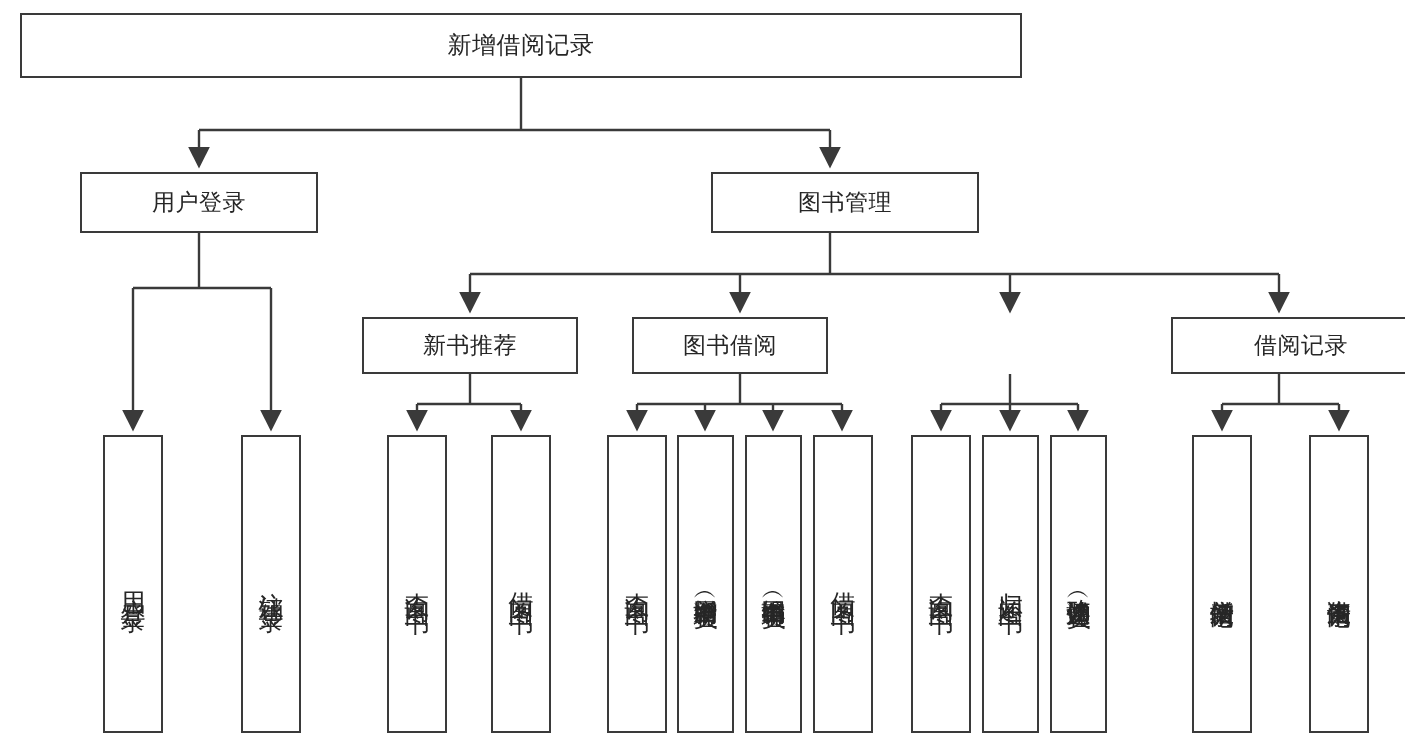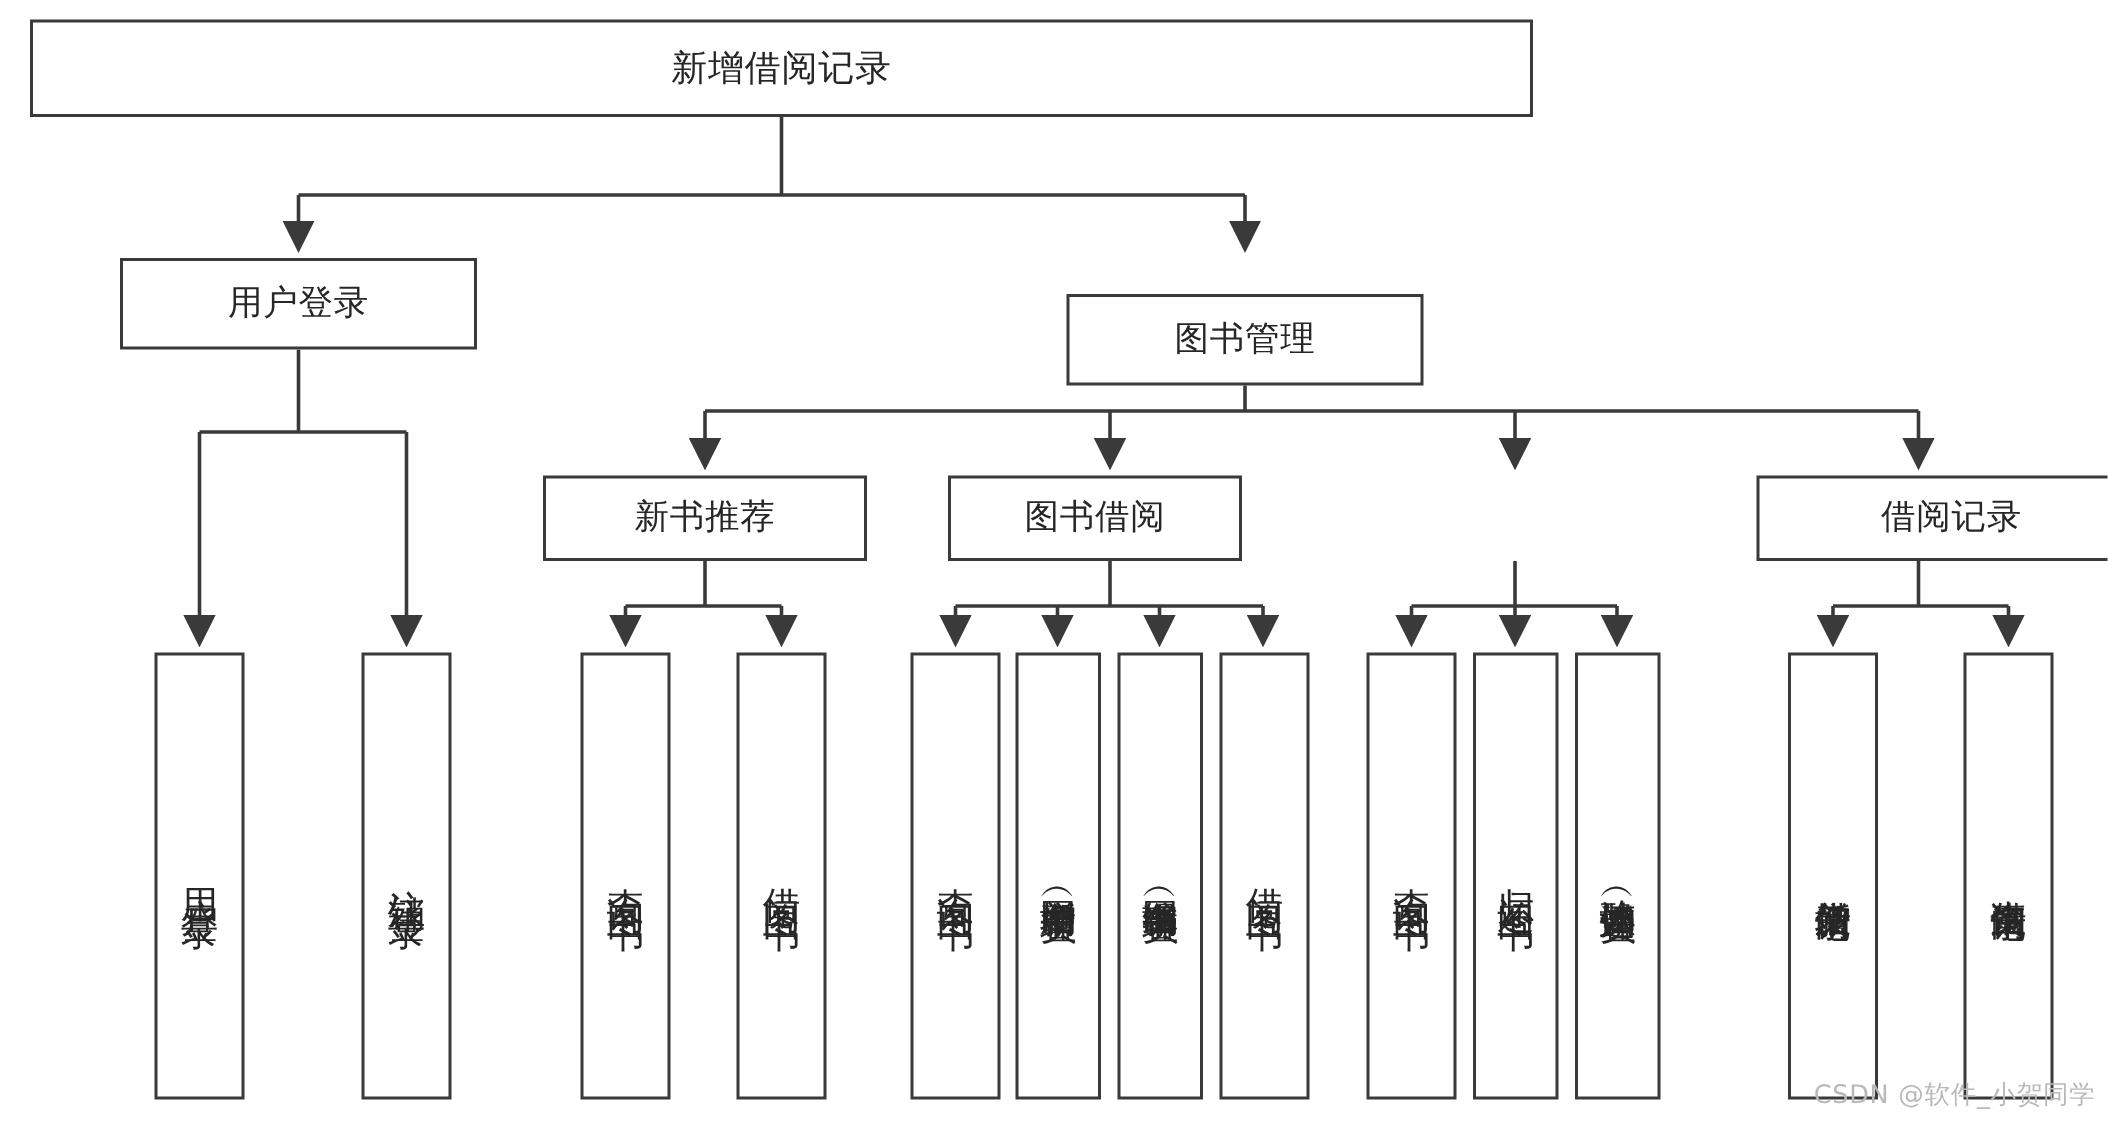--- a/index.html
+++ b/index.html
@@ -139,21 +139,21 @@
   </svg>
 
   <div class="node horiz root" style="left:20px; top:13px; width:1002px; height:65px;">
     <span class="label">新增借阅记录</span>
   </div>
 
   <div class="node horiz" style="left:80px; top:172px; width:238px; height:61px;">
     <span class="label">用户登录</span>
   </div>
 
-  <div class="node horiz" style="left:711px; top:172px; width:238px; height:61px;margin-top:24px;">
+  <div class="node horiz" style="left:711px; top:172px; width:268px; height:61px;">
     <span class="label">图书管理</span>
   </div>
 
   <div class="node horiz" style="left:362px; top:317px; width:216px; height:57px;">
     <span class="label">新书推荐</span>
   </div>
 
   <div class="node horiz" style="left:632px; top:317px; width:196px; height:57px;">
     <span class="label">图书借阅</span>
   </div>
@@ -208,15 +208,14 @@
   </div>
 
   <div class="node vert tight" style="left:1192px; top:435px; width:60px; height:298px;">
     <span class="label">新增借阅记录</span>
   </div>
 
   <div class="node vert tight" style="left:1309px; top:435px; width:60px; height:298px;">
     <span class="label">查询借阅记录</span>
   </div>
 
-  <div id="watermark">CSDN @软件_小贺同学</div>
 
 </div>
 
 </body></html>

